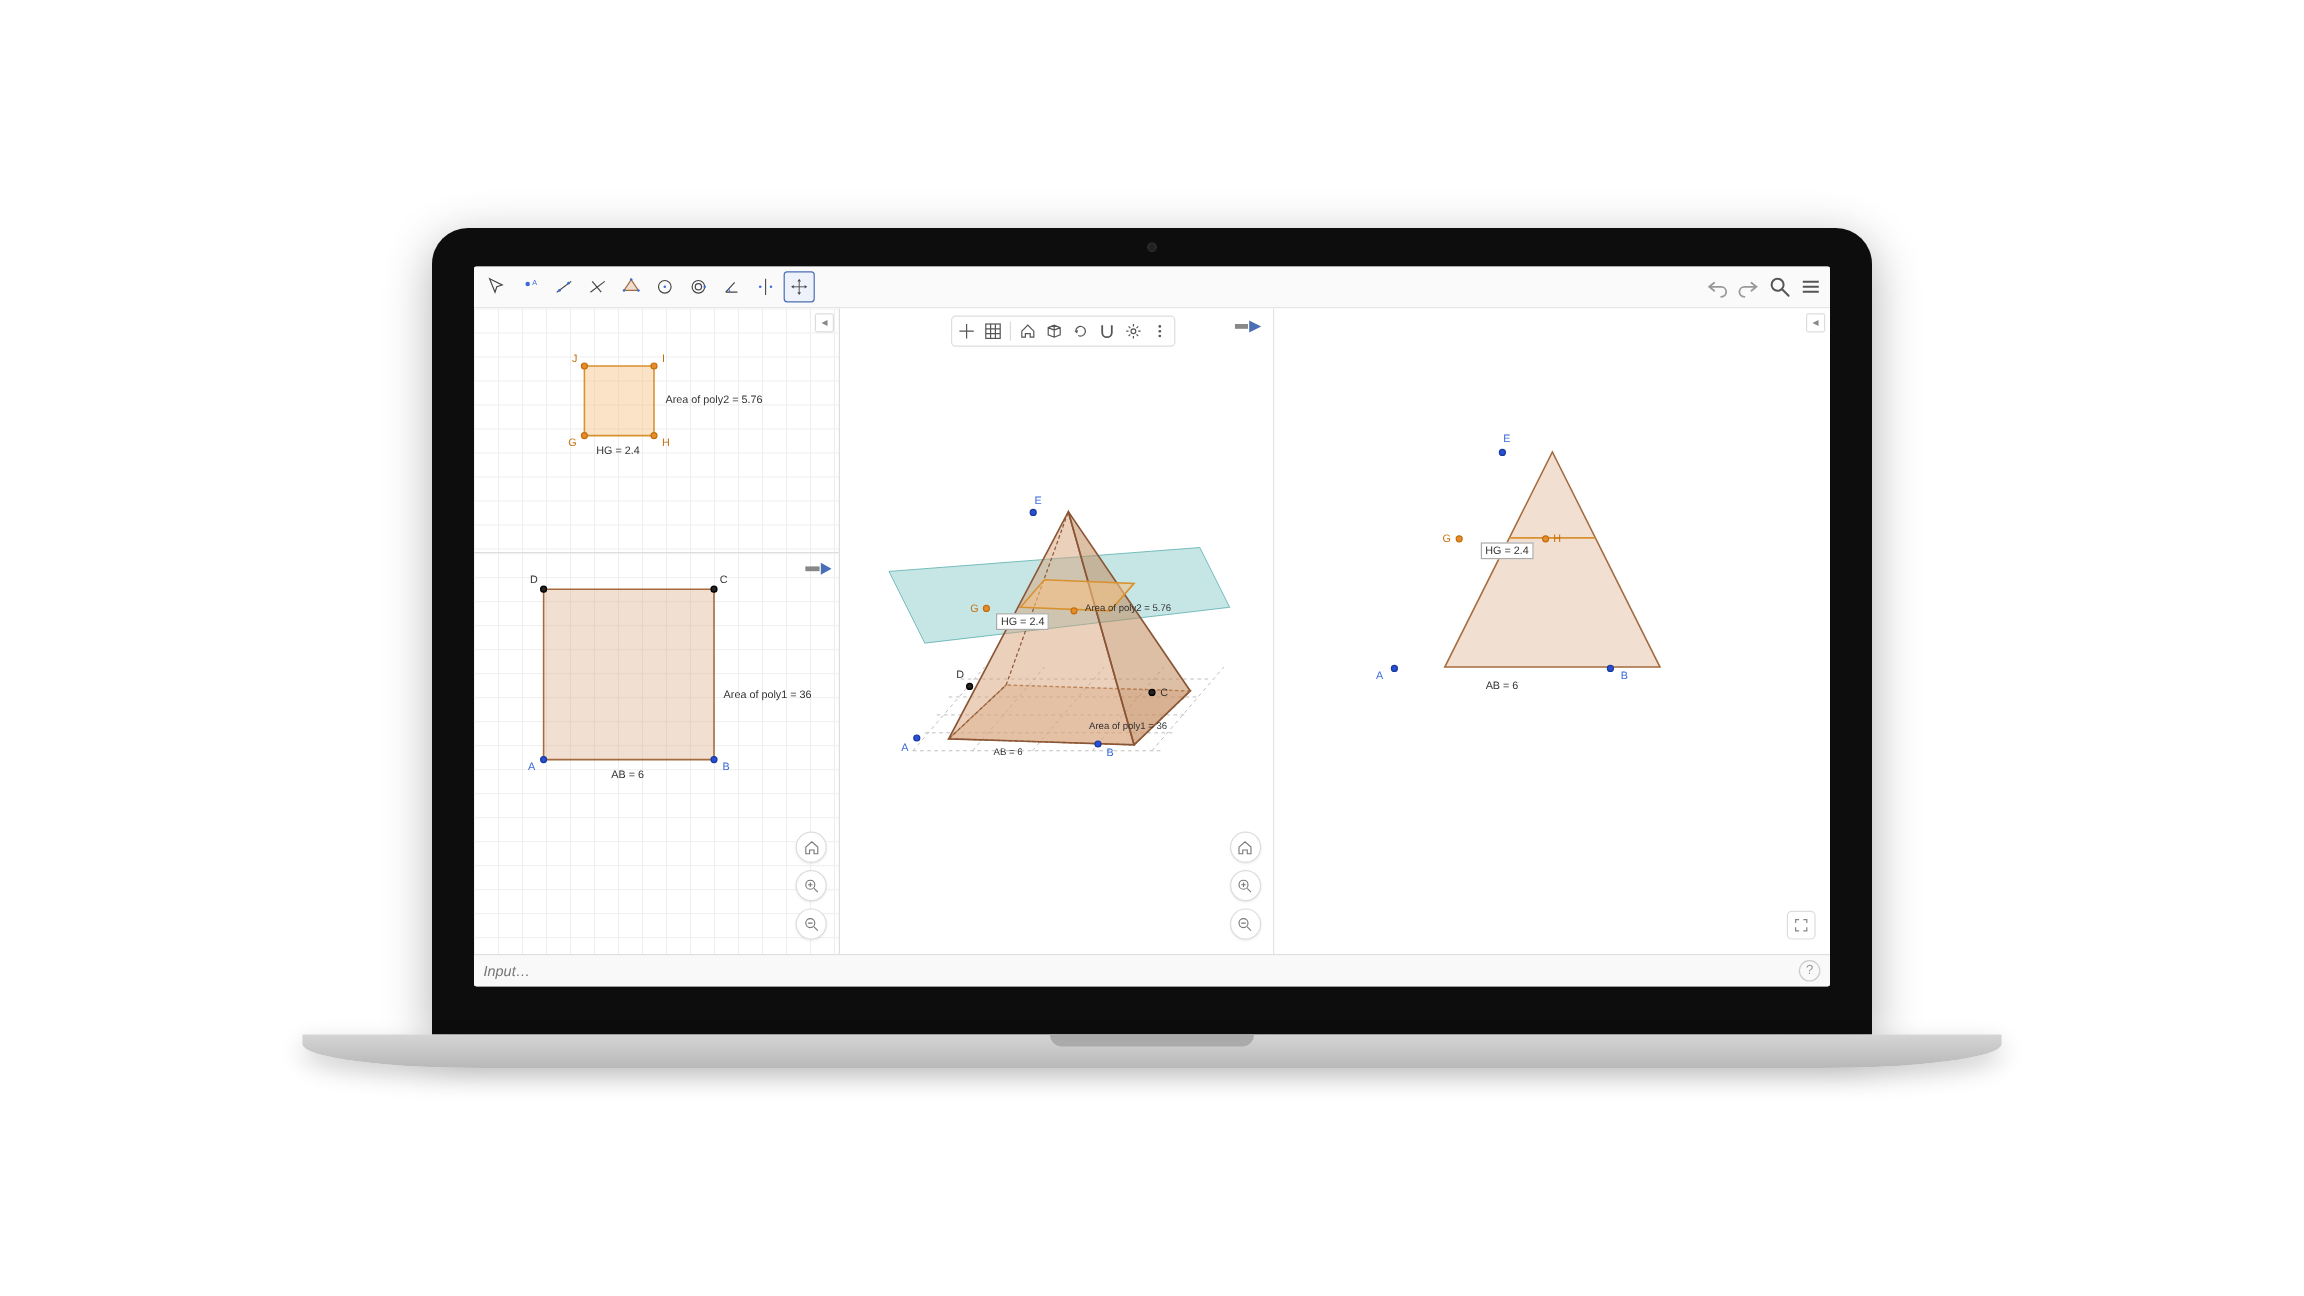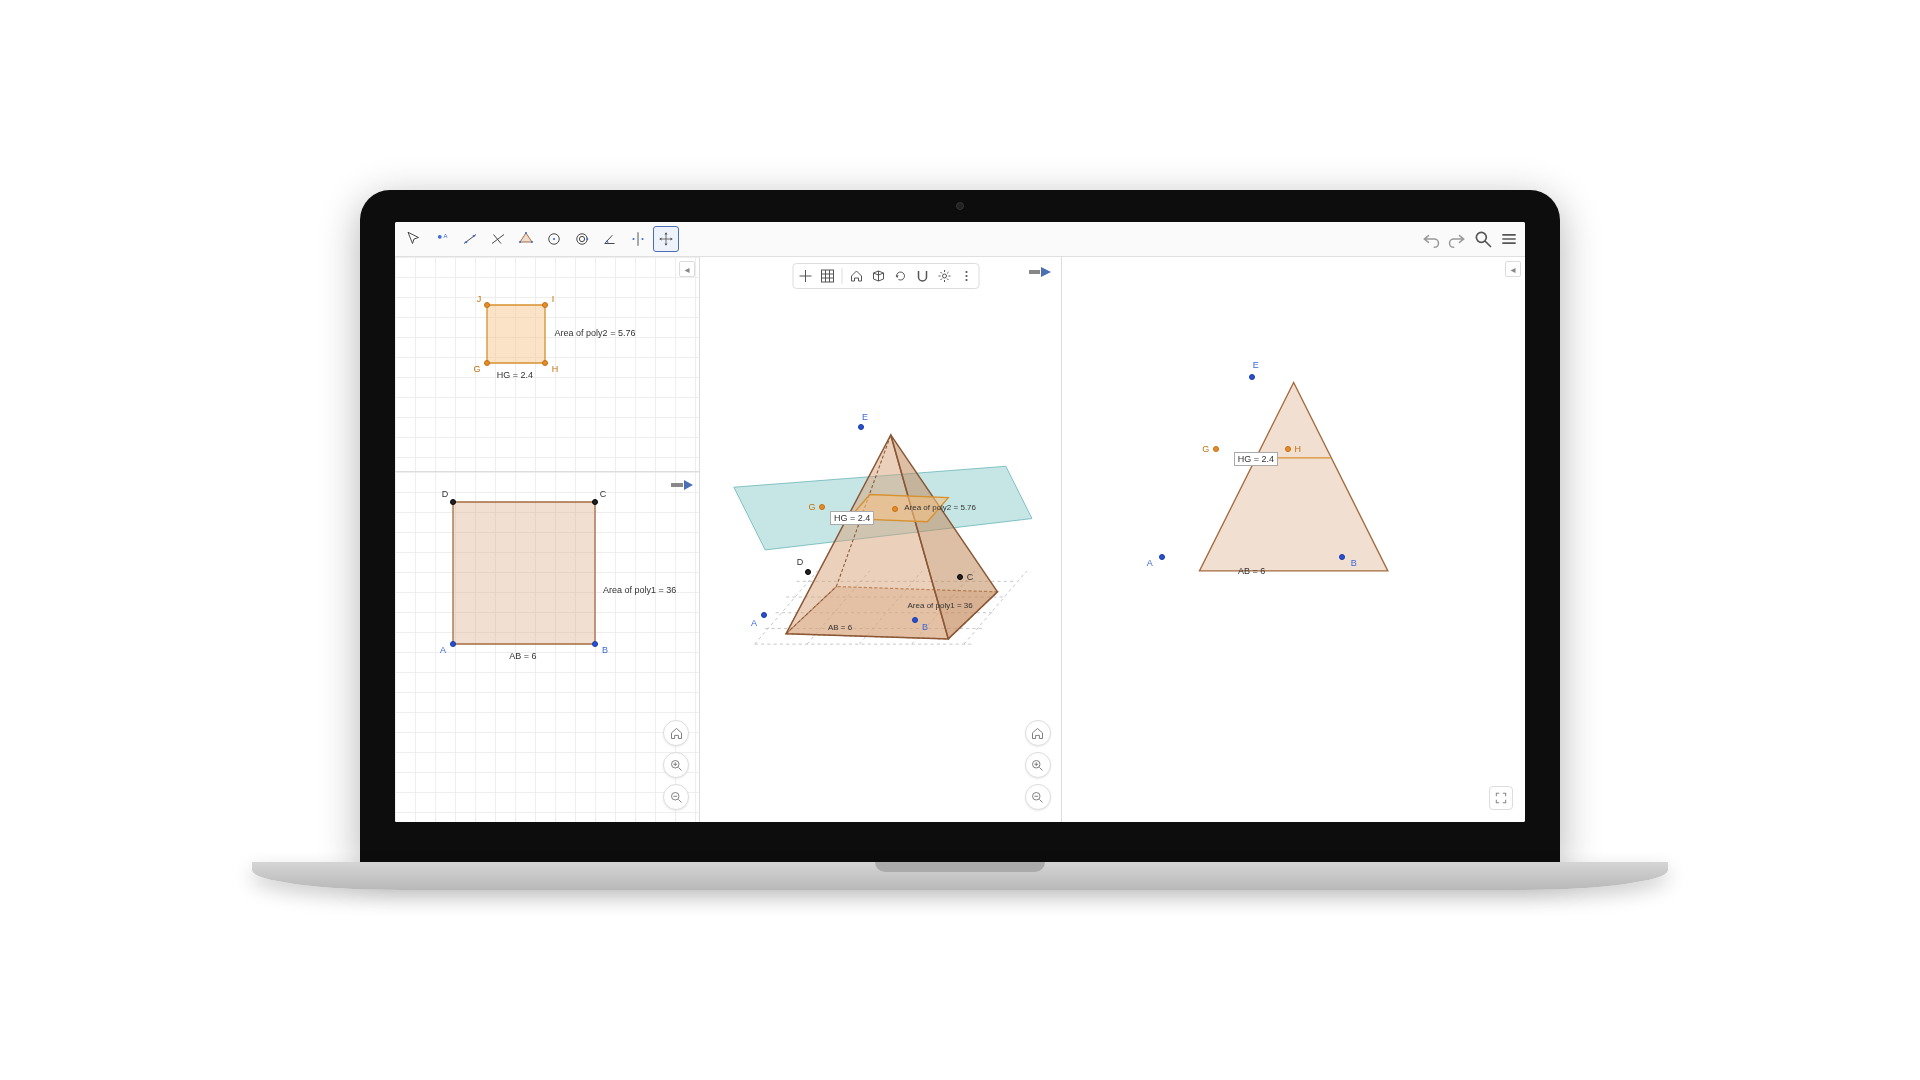--- a/index.html
+++ b/index.html
@@ -383,18 +383,22 @@
           <div class="meas" style="left:190px;top:314px">AB = 6</div>
 
           <div class="fs-btn">
             <svg viewBox="0 0 24 24" width="14" height="14">
                 <path d="M4 9V4h5M20 9V4h-5M4 15v5h5M20 15v5h-5" fill="none" stroke="#888" stroke-width="1.8"></path>
               </svg>
           </div>
         </div>
       </div>
 
+      <div class="inputbar">
+        <input type="text" placeholder="Input…" style="">
+        <div class="help">?</div>
+      </div>
     </div>
   </div>
   <div class="base">
       <div class="notch"></div>
     </div>
 </div>
 
 </body></html>

